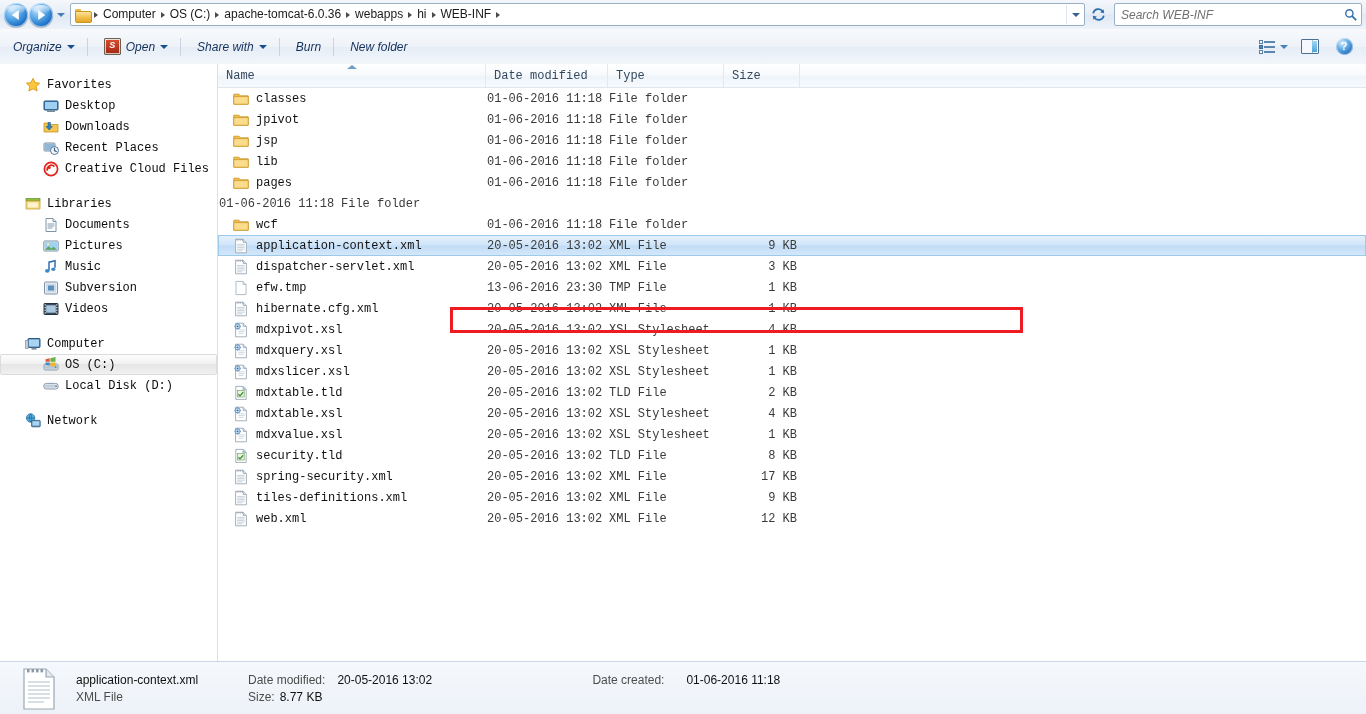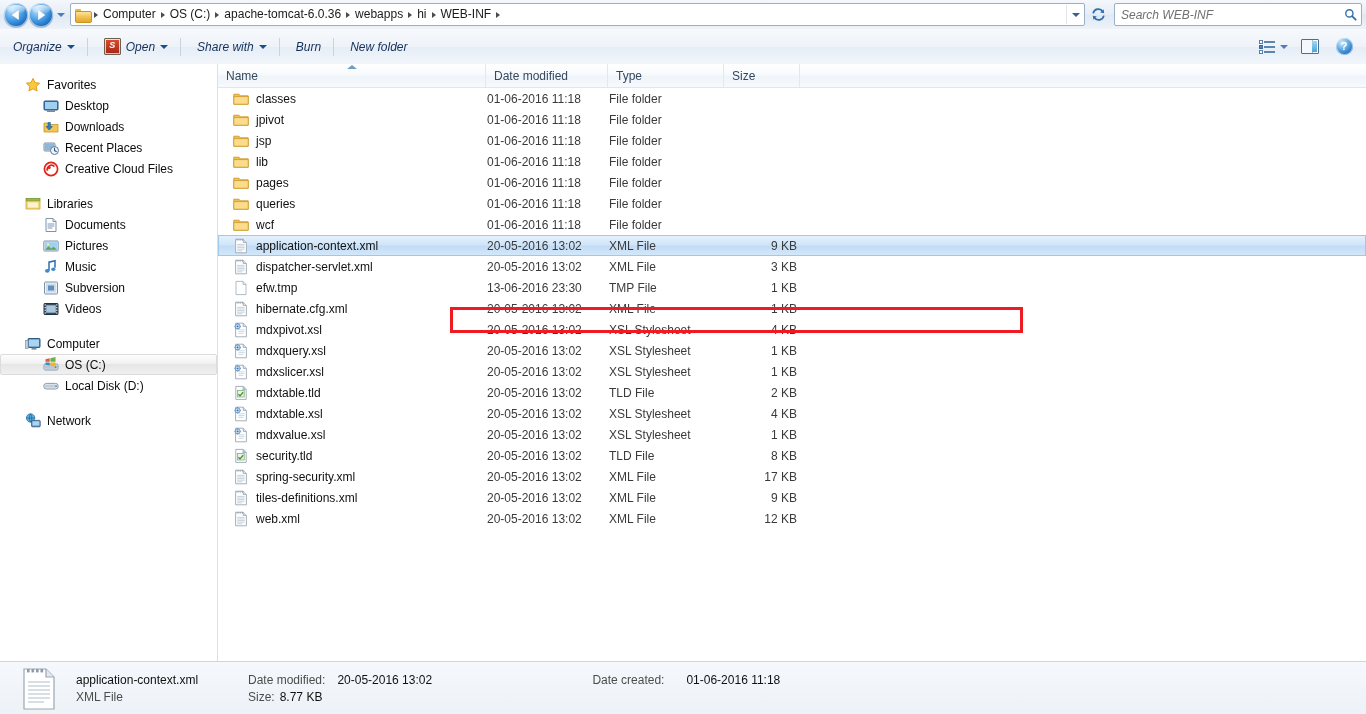--- a/index.html
+++ b/index.html
@@ -129,21 +129,21 @@
   .help-icon {
     width: 17px; height: 17px; border-radius: 50%;
     background: radial-gradient(circle at 35% 28%, #d6ecfb 0%, #61aae4 40%, #1b6ab9 78%, #0f4d8c 100%);
     color: #fff; font-size: 11px; font-weight: bold; text-align: center; line-height: 17px;
     box-shadow: inset 0 0 0 1px rgba(255,255,255,.5);
   }
 
   
   .content {
     position: absolute; left: 0; top: 64px; width: 1366px; height: 597px;
-    display: flex; background: #be185d;
+    display: flex; background: #be185d; font-family: Liberation Mono, monospace;
   }
   
   .navpane {
     width: 217px; flex: none; background: #fff; border-right: 1px solid #d8e0ea;
     padding-top: 10px; overflow: hidden; position: relative;
   }
   .nav-item {
     height: 21px; display: flex; align-items: center; gap: 6px;
     padding-left: 24px; cursor: pointer; font-size: 12px; color: #0b0b0b;
     border: 1px solid transparent; box-sizing: border-box;
@@ -568,27 +568,20 @@
                   <path d="M0.8 3.2h5.2l1.3 1.6H15.2v8.4H0.8z" fill="#f0bf4e" stroke="#c99422" stroke-width="0.8"></path>
                   <path d="M0.8 5.6h14.4v7.6H0.8z" fill="#fbdc8d" stroke="#c99422" stroke-width="0.7"></path>
                 </svg></span>
               <span>pages</span>
             </div>
             <div class="cell-date">01-06-2016 11:18</div>
             <div class="cell-type">File folder</div>
             <div class="cell-size"></div>
           </div>
           <div class="row">
-            <div class="cell-name">
-              <span class="ficon"><svg width="16" height="16" viewBox="0 0 16 16">
-                  <path d="M0.8 3.2h5.2l1.3 1.6H15.2v8.4H0.8z" fill="#f0bf4e" stroke="#c99422" stroke-width="0.8"></path>
-                  <path d="M0.8 5.6h14.4v7.6H0.8z" fill="#fbdc8d" stroke="#c99422" stroke-width="0.7"></path>
-                </svg></span>
-              <span>queries</span>
-            </div>
             <div class="cell-date">01-06-2016 11:18</div>
             <div class="cell-type">File folder</div>
             <div class="cell-size"></div>
           </div>
           <div class="row">
             <div class="cell-name">
               <span class="ficon"><svg width="16" height="16" viewBox="0 0 16 16">
                   <path d="M0.8 3.2h5.2l1.3 1.6H15.2v8.4H0.8z" fill="#f0bf4e" stroke="#c99422" stroke-width="0.8"></path>
                   <path d="M0.8 5.6h14.4v7.6H0.8z" fill="#fbdc8d" stroke="#c99422" stroke-width="0.7"></path>
                 </svg></span>

